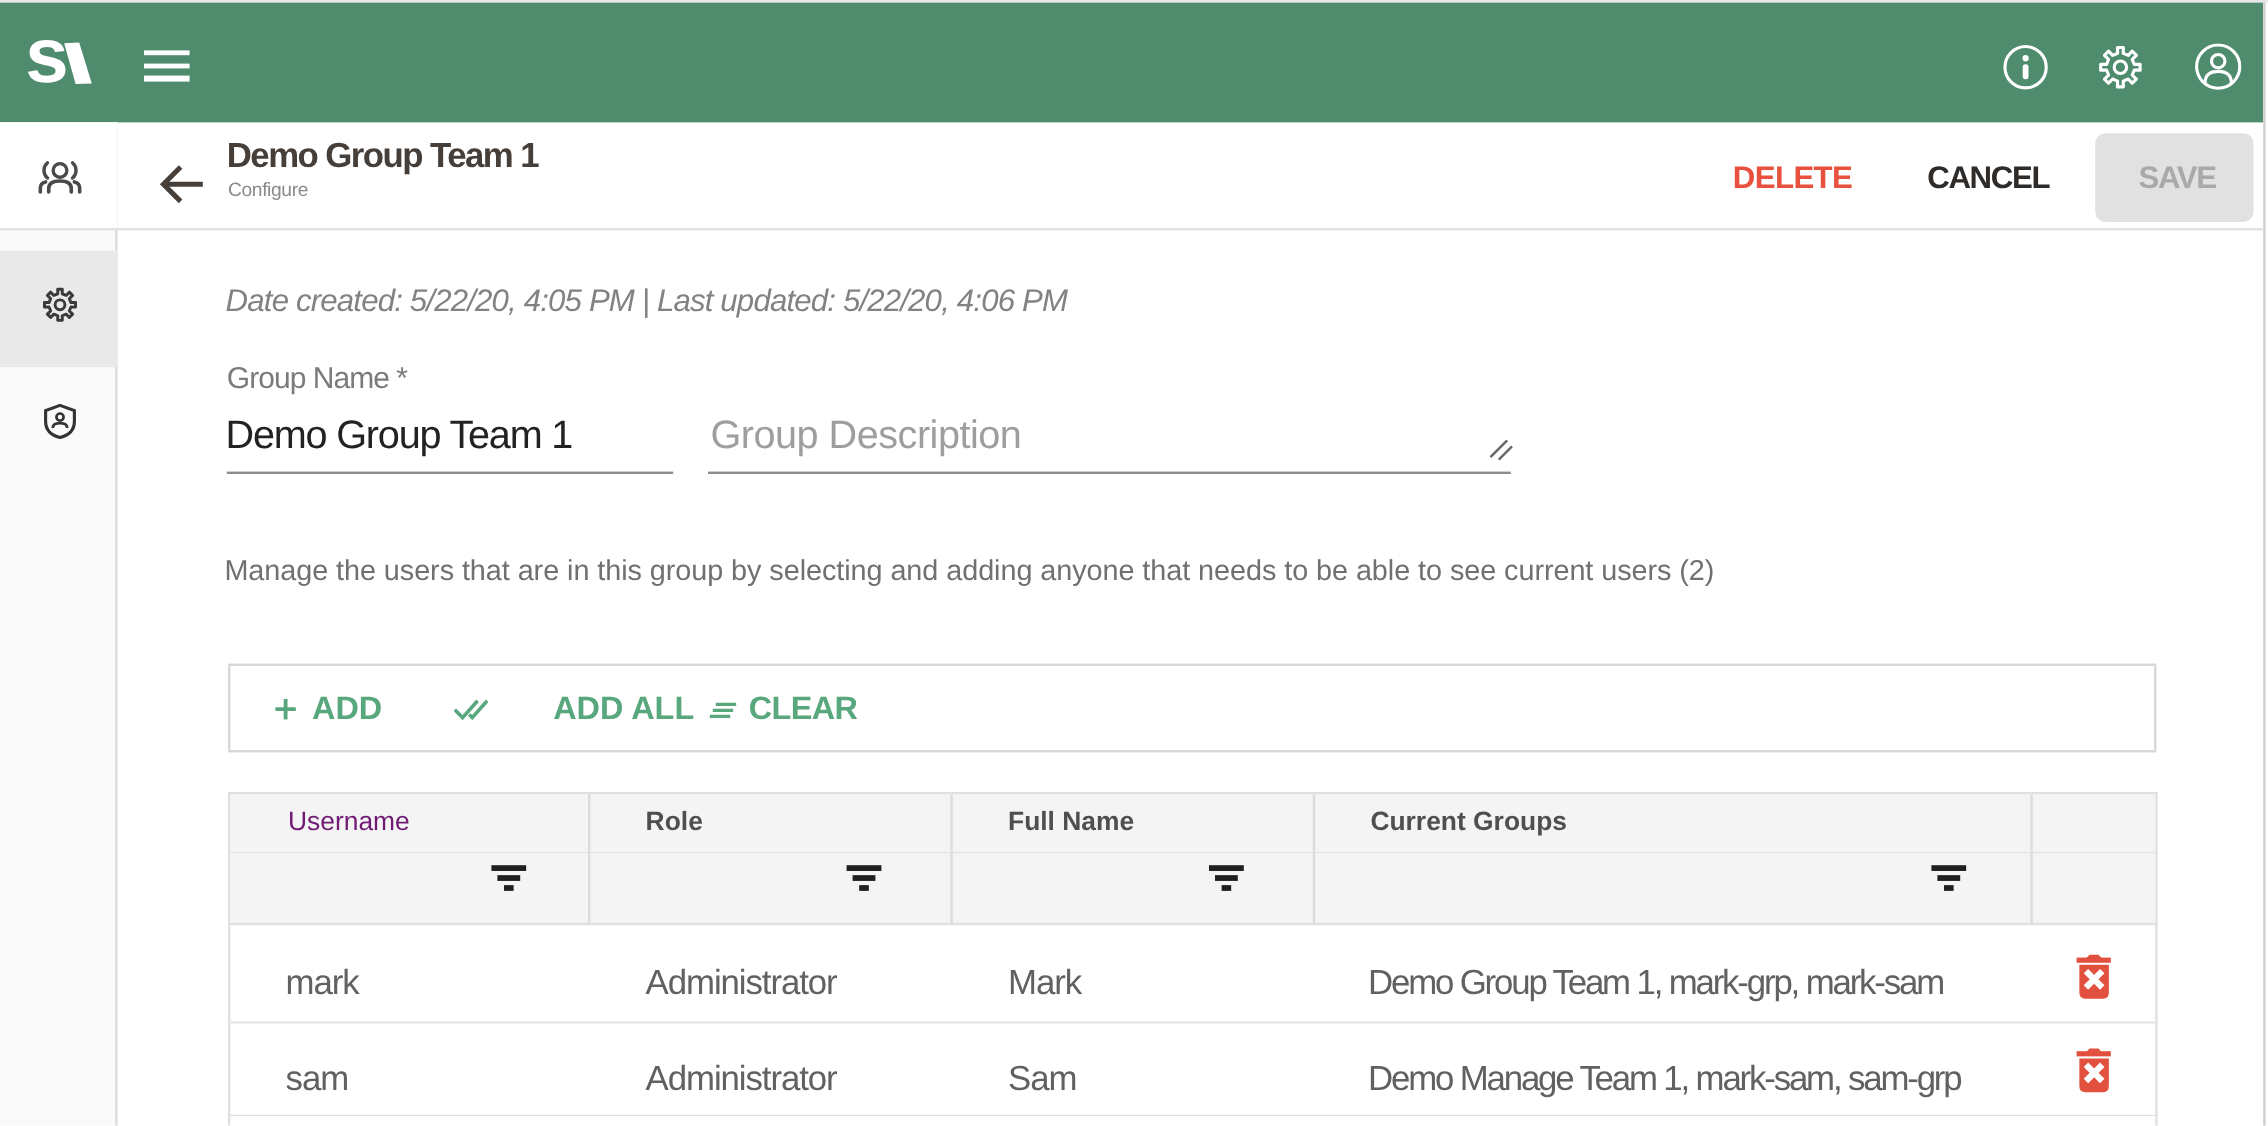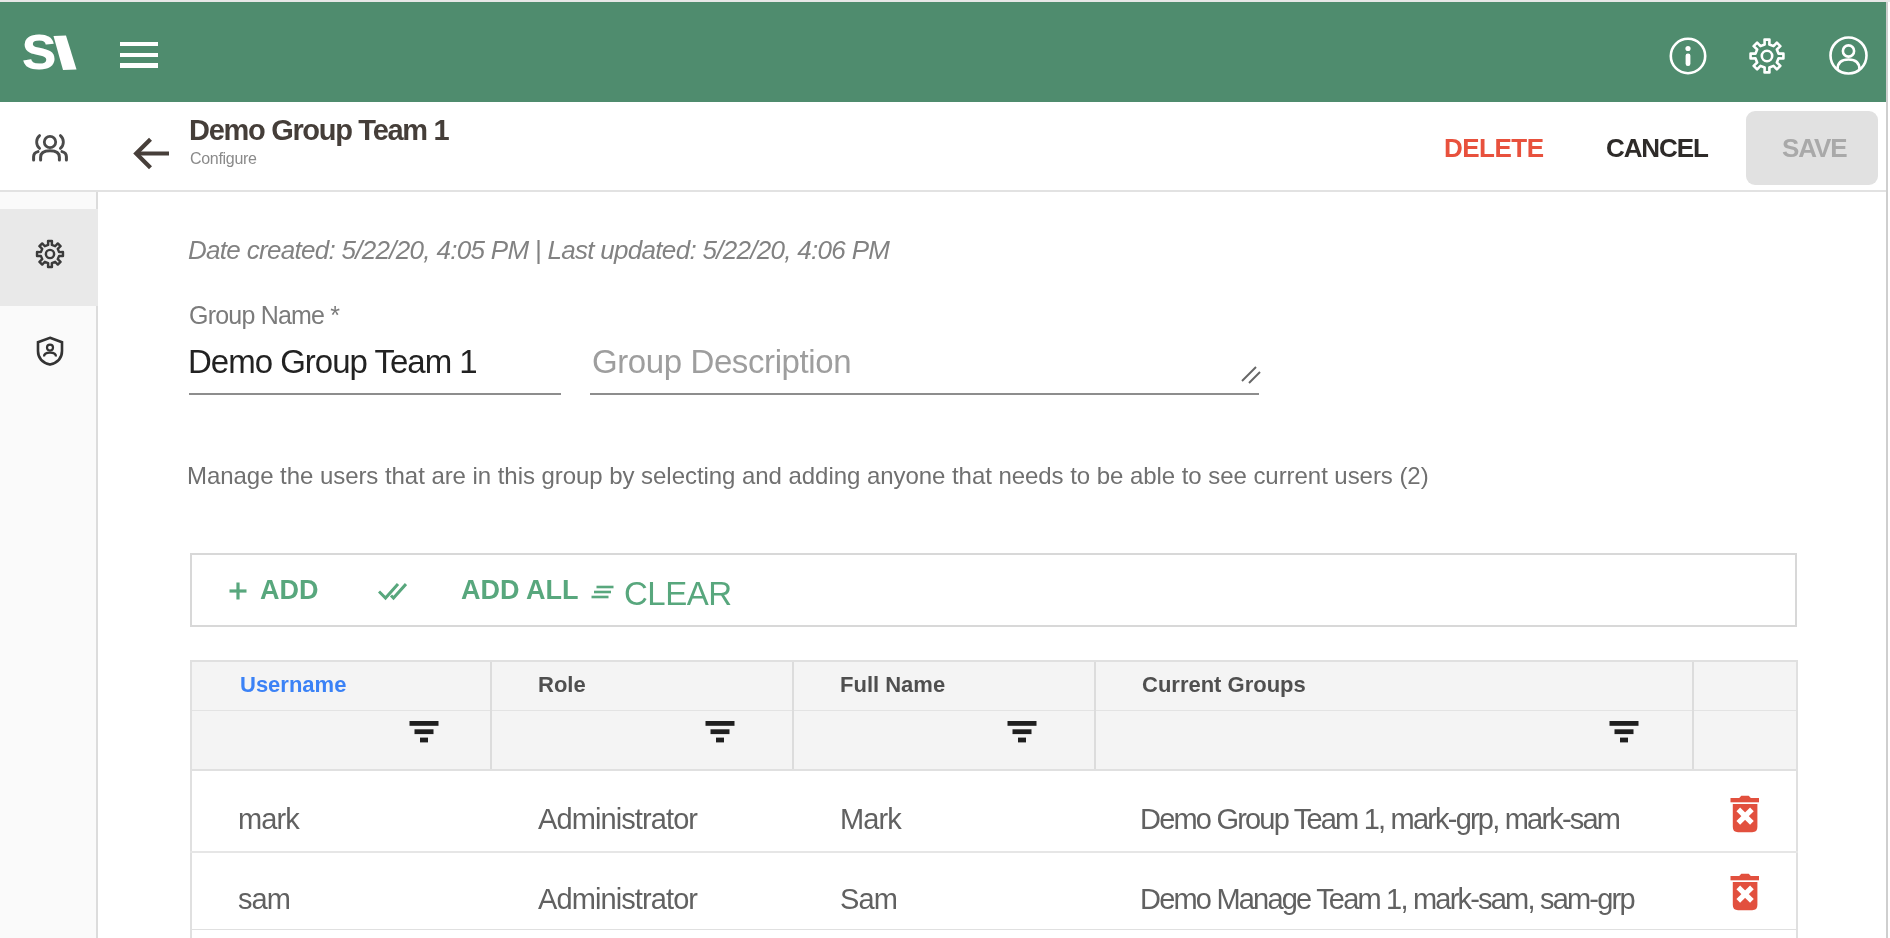--- a/index.html
+++ b/index.html
@@ -119,36 +119,36 @@
   </g>
 </svg>
 <div class="txt" style="left:413px;top:577px;font-size:27px;font-weight:bold;color:#58a77d;margin-left:48px;">ADD ALL</div>
 <svg class="abs" style="left:591px;top:585px;" width="23" height="14" viewBox="0 0 23 14">
   <g stroke="#58a77d" stroke-width="2.6" fill="none">
     <line x1="5.5" y1="2" x2="22.5" y2="2"></line>
     <line x1="3" y1="7" x2="20" y2="7"></line>
     <line x1="0.5" y1="12" x2="17.5" y2="12"></line>
   </g>
 </svg>
-<div class="txt" style="left:624px;top:577.3px;font-size:33px;font-weight:normal;color:#58a77d;letter-spacing:-0.5px;">CLEAR</div>
+<div class="txt" style="left:624px;top:577.3px;font-size:27px;font-weight:bold;color:#58a77d;letter-spacing:-0.5px;">CLEAR</div>
 
 <div class="abs" style="left:190px;top:660px;width:1608px;height:278px;border-left:2px solid #e0e0e0;border-right:2px solid #e0e0e0;border-top:2px solid #e0e0e0;"></div>
 <div class="abs" style="left:192px;top:662px;width:1604px;height:48px;background:#f4f4f4;"></div>
 <div class="abs" style="left:192px;top:710px;width:1604px;height:60px;background:#f4f4f4;border-top:1px solid #e3e3e3;"></div>
 
 <div class="abs" style="left:490px;top:662px;width:1.5px;height:108px;background:#dcdcdc;"></div>
 <div class="abs" style="left:792px;top:662px;width:1.5px;height:108px;background:#dcdcdc;"></div>
 <div class="abs" style="left:1094px;top:662px;width:1.5px;height:108px;background:#dcdcdc;"></div>
 <div class="abs" style="left:1692px;top:662px;width:1.5px;height:108px;background:#dcdcdc;"></div>
 
 <div class="abs" style="left:190px;top:769px;width:1608px;height:1.5px;background:#e0e0e0;"></div>
 <div class="abs" style="left:190px;top:851px;width:1608px;height:1.5px;background:#e6e6e6;"></div>
 <div class="abs" style="left:190px;top:928.5px;width:1608px;height:1.5px;background:#e0e0e0;"></div>
 
-<div class="txt" style="left:240px;top:674px;font-size:22px;font-weight:bold;color:#3b82f6;">Username</div>
+<div class="txt" style="left:240px;top:674px;font-size:22px;font-weight:normal;color:#701a75;">Username</div>
 <div class="txt" style="left:538px;top:674px;font-size:22px;font-weight:bold;color:#4f4f4f;">Role</div>
 <div class="txt" style="left:840px;top:674px;font-size:22px;font-weight:bold;color:#4f4f4f;text-align:center;">Full Name</div>
 <div class="txt" style="left:1142px;top:674px;font-size:22px;font-weight:bold;color:#4f4f4f;text-align:center;">Current Groups</div>
 
 <svg class="abs" style="left:409px;top:719px;" width="30" height="24" viewBox="0 0 30 24">
     <g fill="#1f1f1f">
       <rect x="0.5" y="2" width="29" height="4.8"></rect>
       <rect x="5.5" y="10.3" width="19" height="4.8"></rect>
       <rect x="11" y="18.6" width="8" height="4.8"></rect>
     </g>

